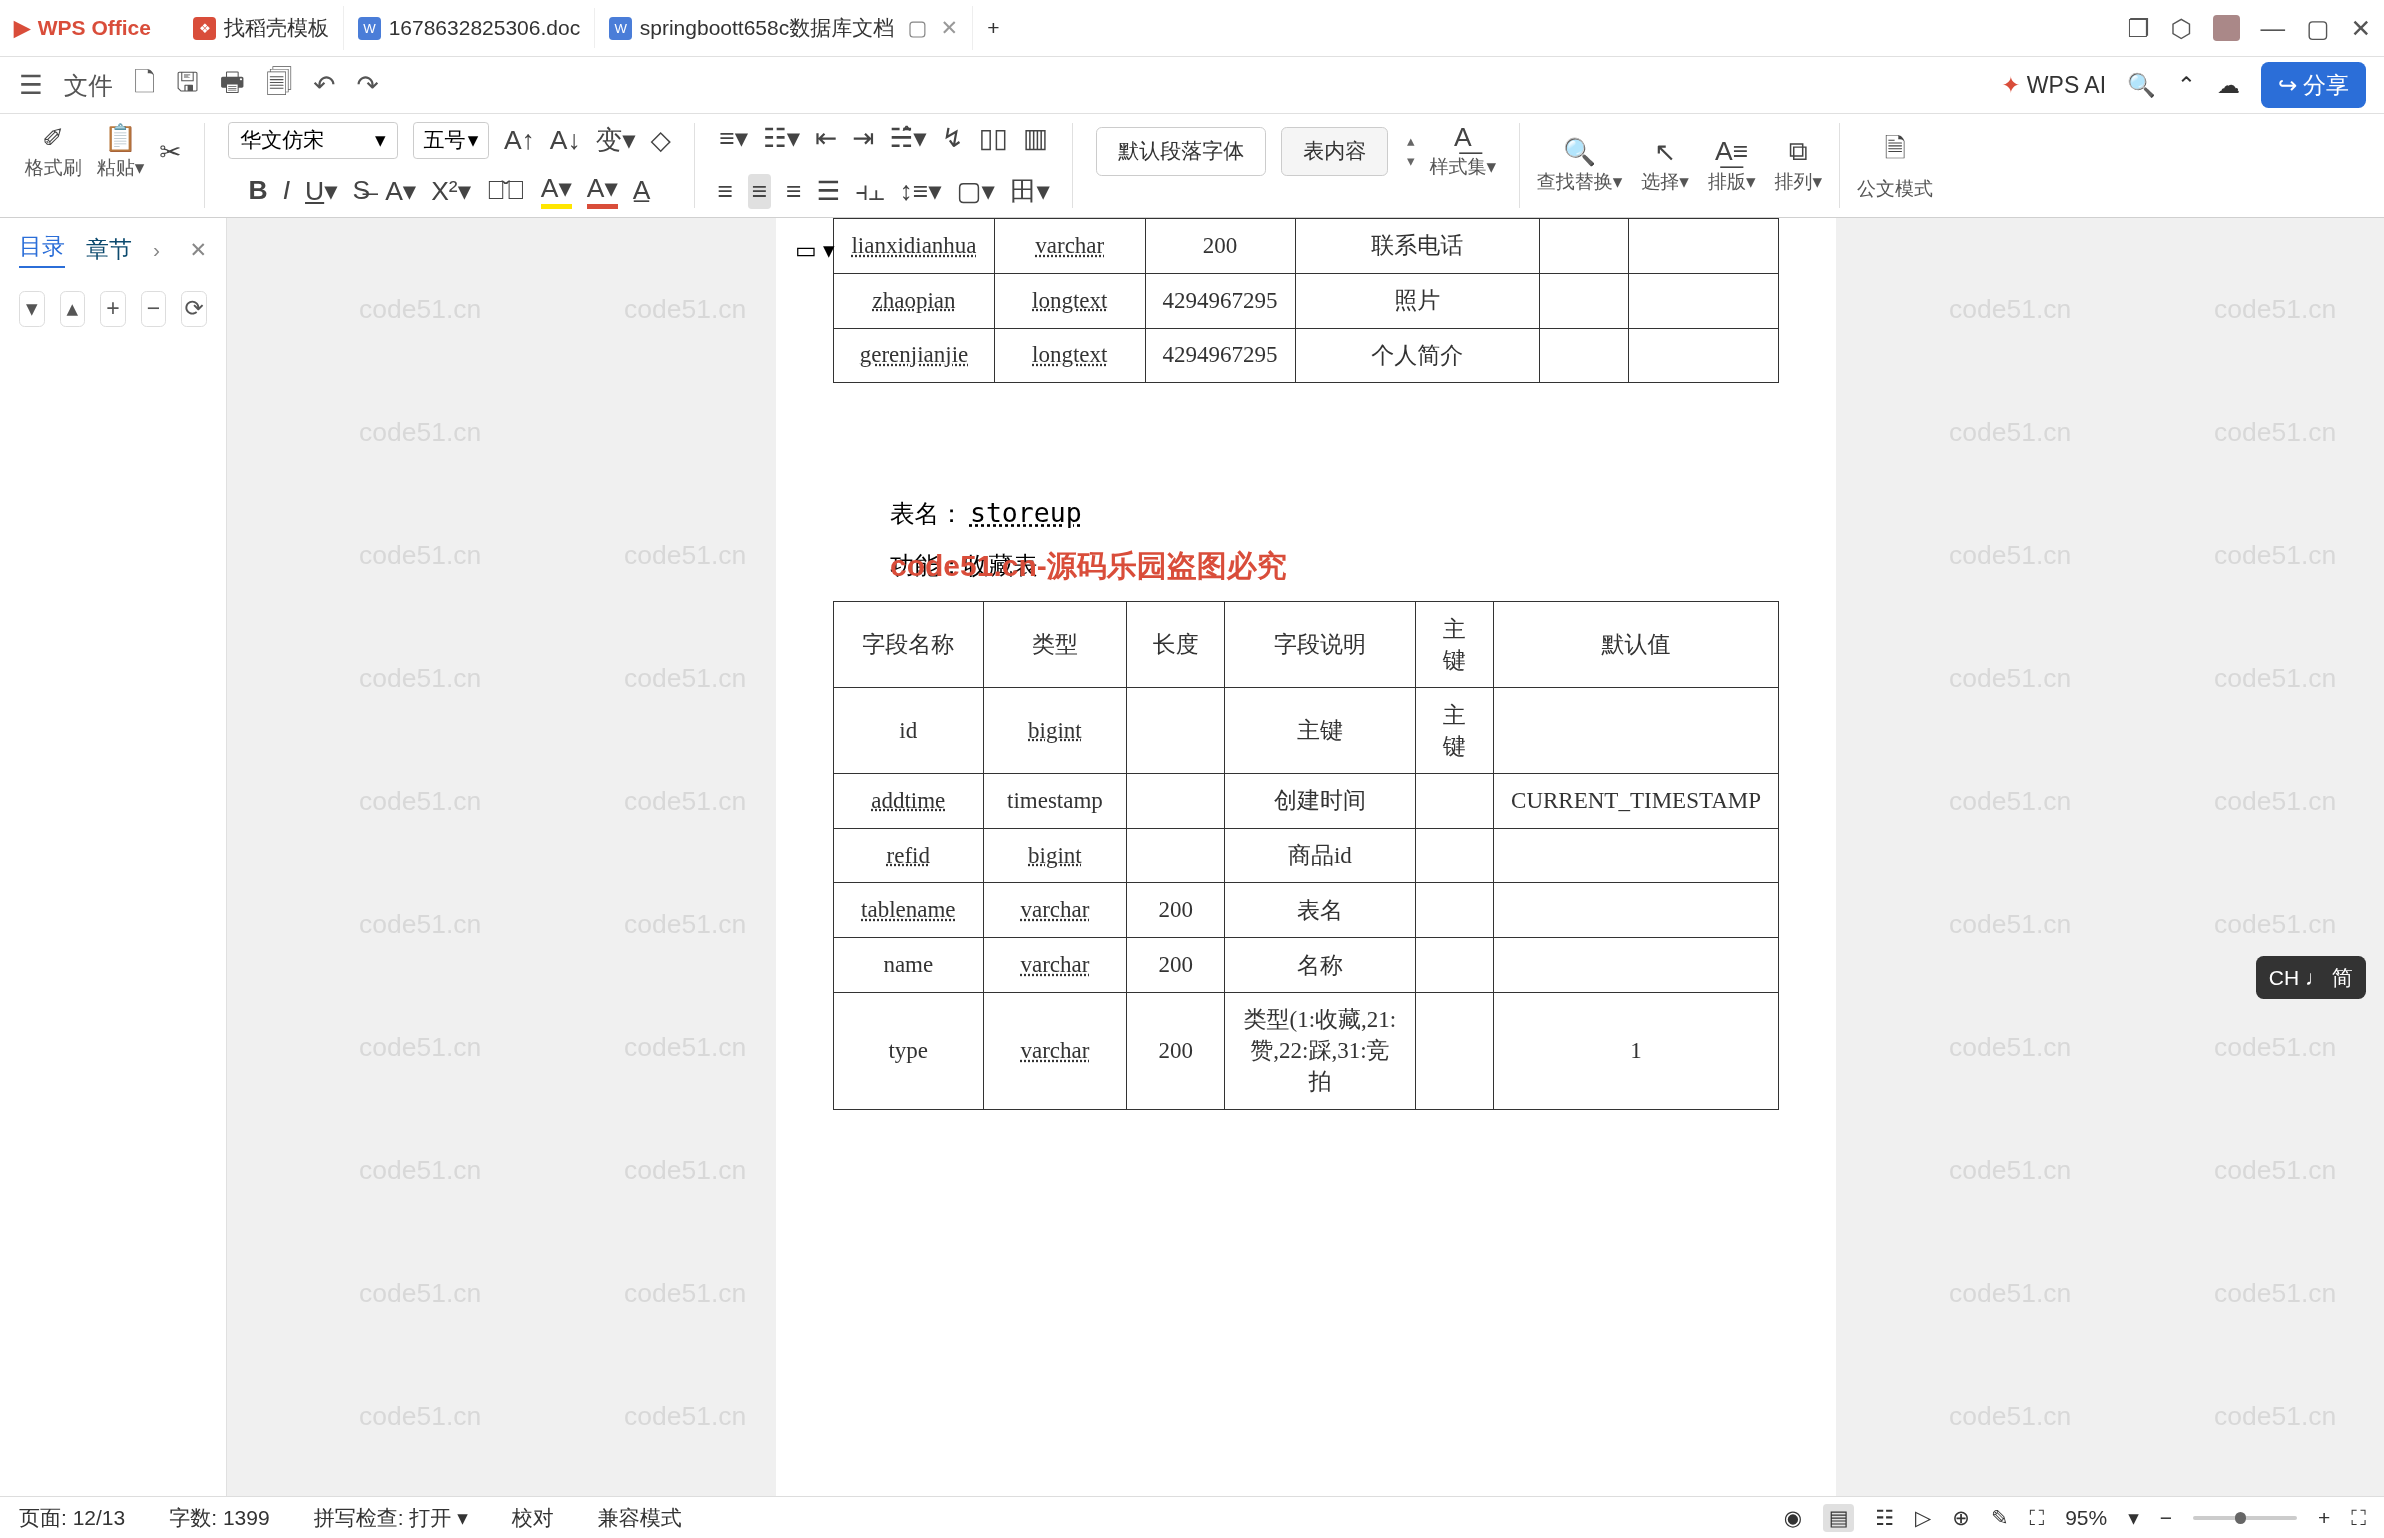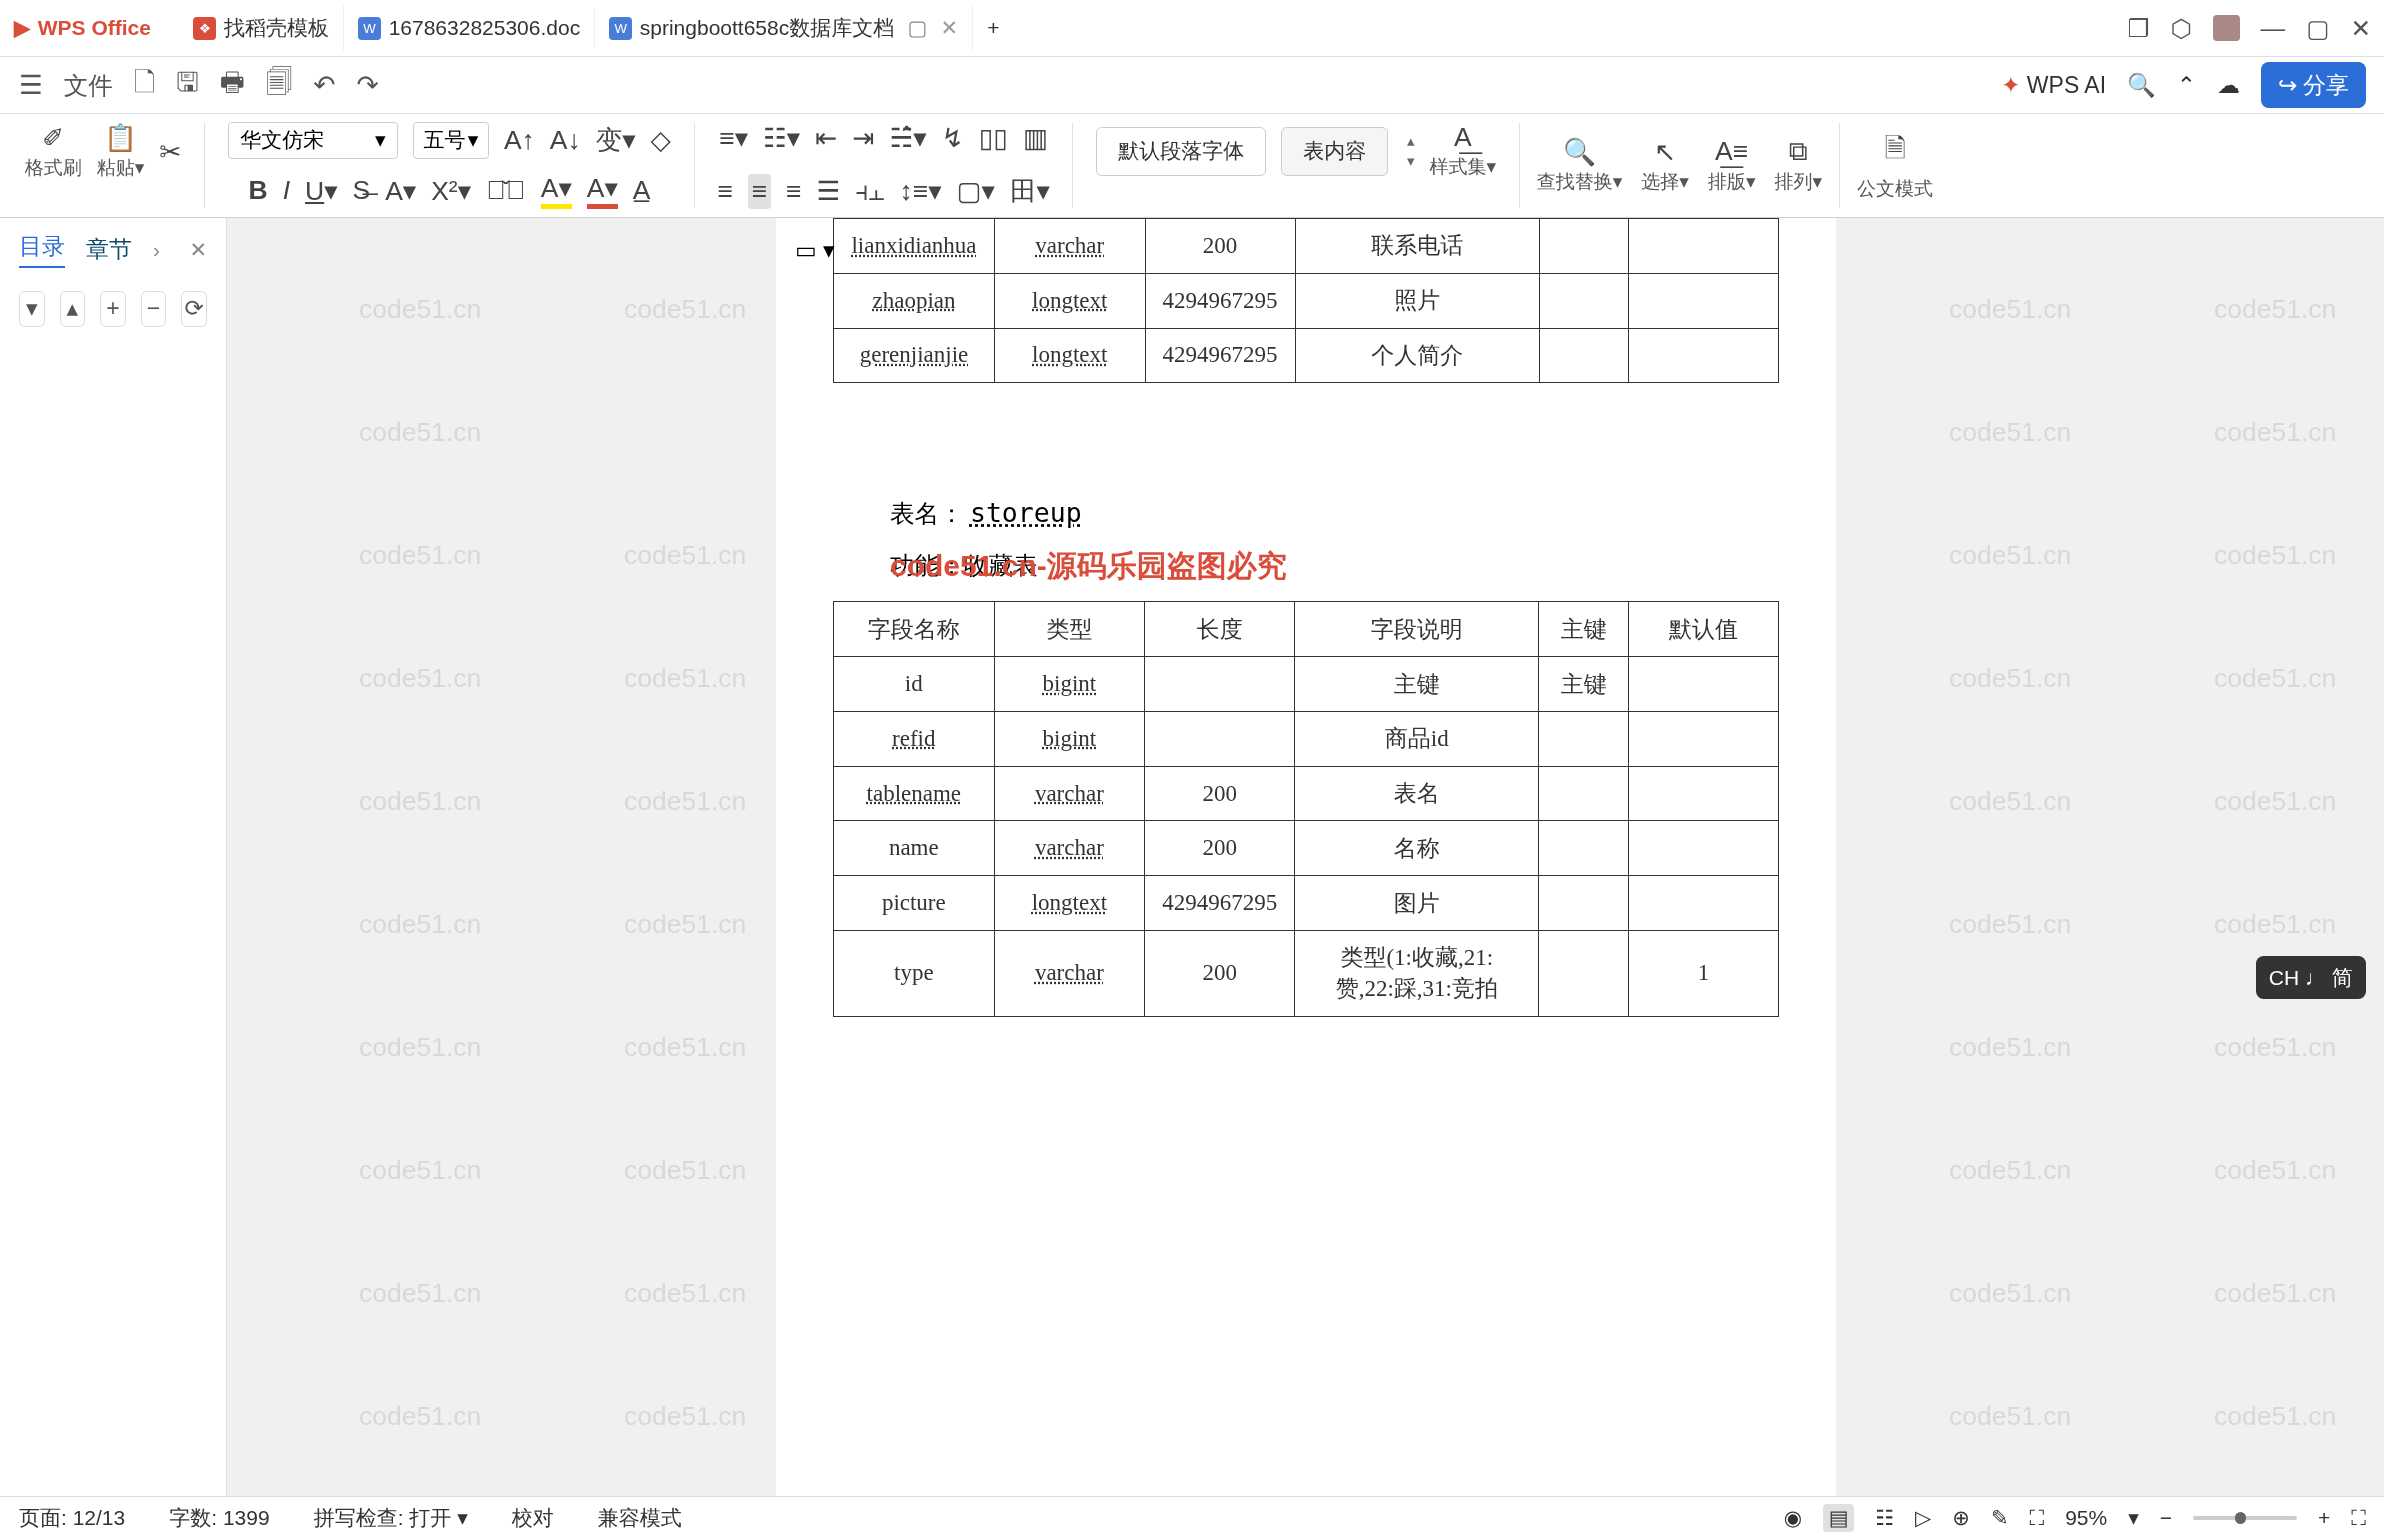--- a/index.html
+++ b/index.html
@@ -385,48 +385,48 @@
         </tr>
         <tr>
               <td>id</td>
               <td class="ul">bigint</td>
               <td></td>
               <td>主键</td>
               <td>主键</td>
               <td></td>
             </tr>
         <tr>
+              <td class="ul">addtime</td>
+              <td>timestamp</td>
+              <td></td>
+              <td>创建时间</td>
+              <td></td>
+              <td>CURRENT_TIMESTAMP</td>
+            </tr>
+        <tr>
               <td class="ul">refid</td>
               <td class="ul">bigint</td>
               <td></td>
               <td>商品id</td>
               <td></td>
               <td></td>
             </tr>
         <tr>
               <td class="ul">tablename</td>
               <td class="ul">varchar</td>
               <td>200</td>
               <td>表名</td>
               <td></td>
               <td></td>
             </tr>
         <tr>
               <td>name</td>
               <td class="ul">varchar</td>
               <td>200</td>
               <td>名称</td>
-              <td></td>
-              <td></td>
-            </tr>
-        <tr>
-              <td>picture</td>
-              <td class="ul">longtext</td>
-              <td>4294967295</td>
-              <td>图片</td>
               <td></td>
               <td></td>
             </tr>
         <tr>
               <td>type</td>
               <td class="ul">varchar</td>
               <td>200</td>
               <td>类型(1:收藏,21:赞,22:踩,31:竞拍</td>
               <td></td>
               <td>1</td>

